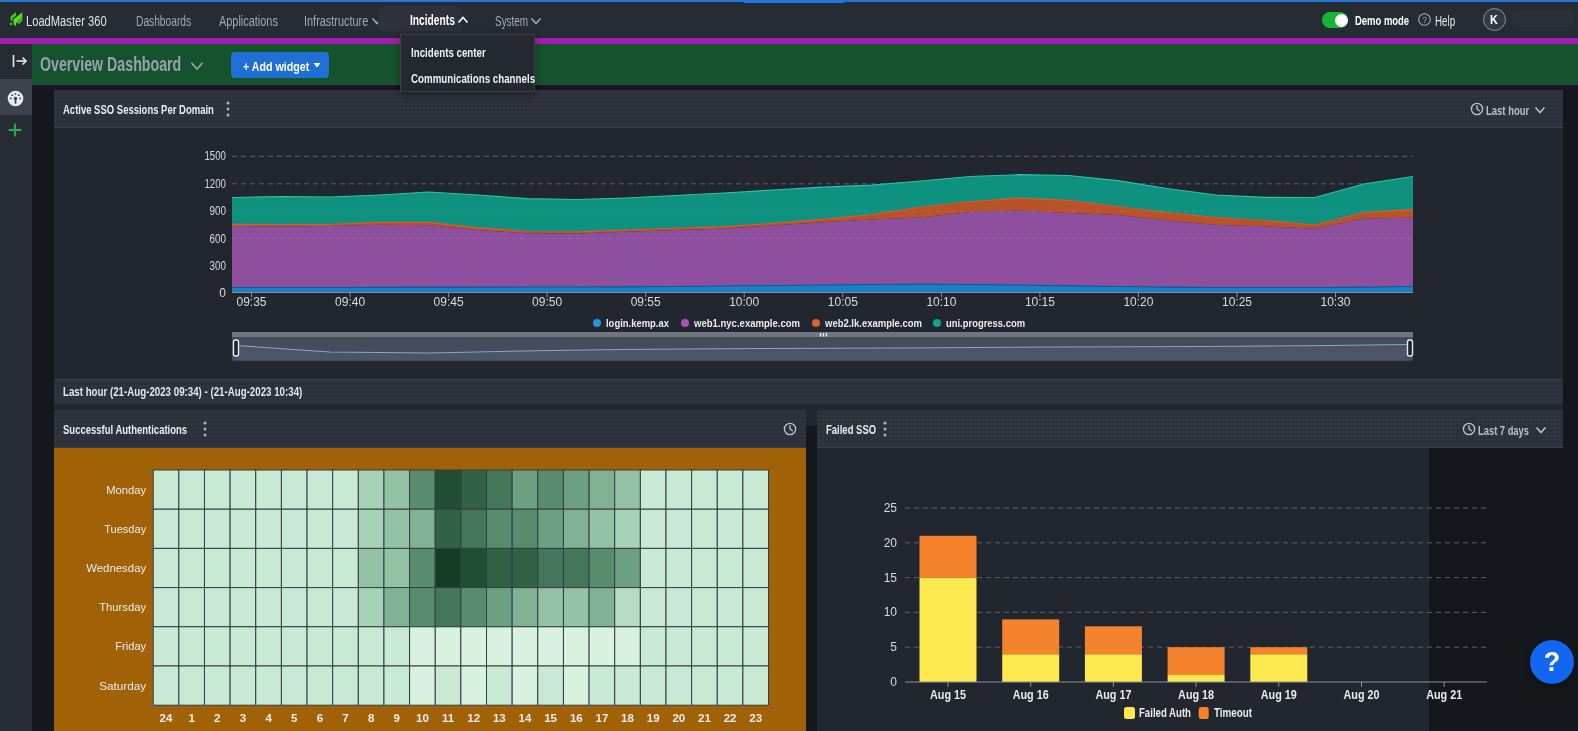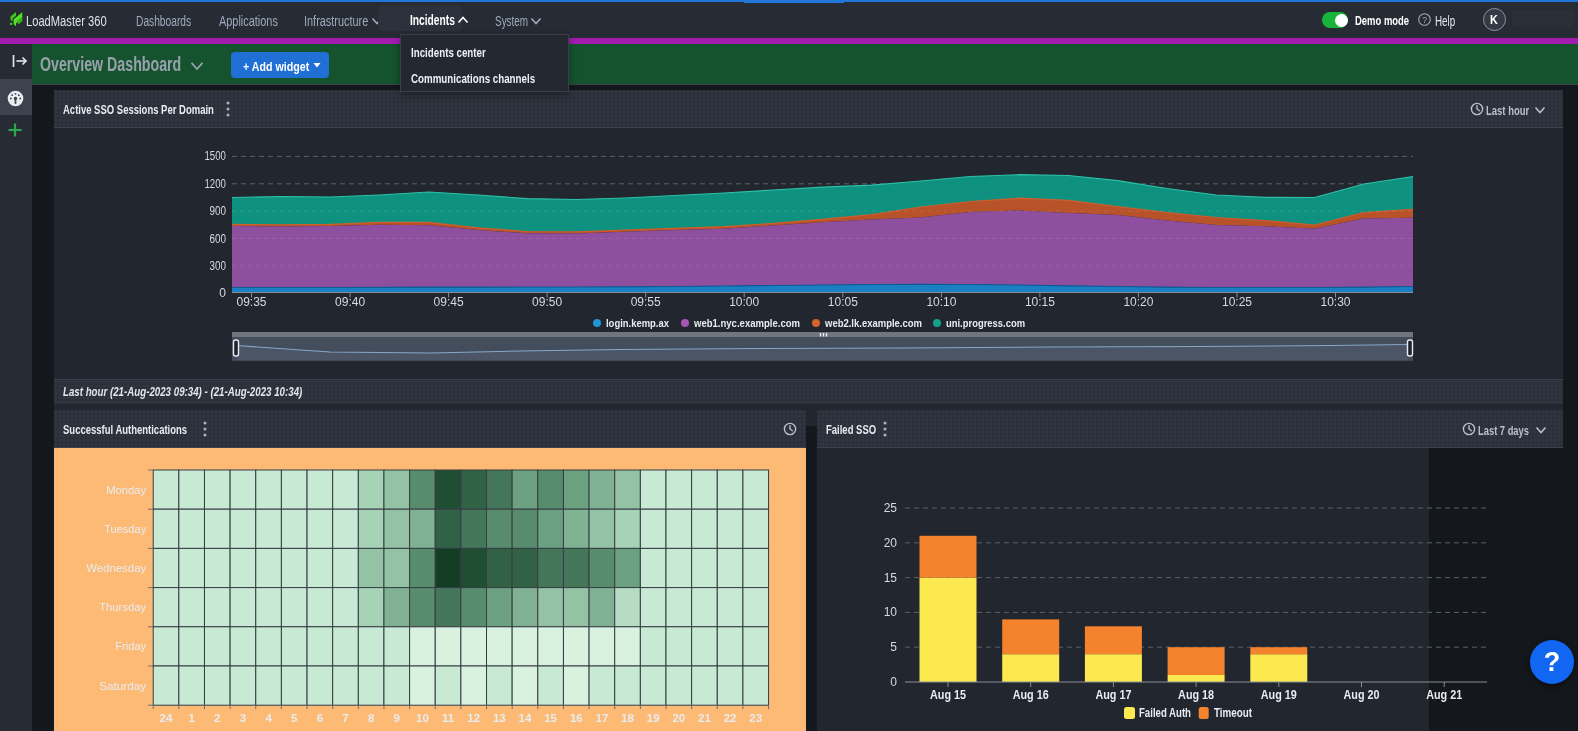--- a/index.html
+++ b/index.html
@@ -156,26 +156,26 @@
 <rect x="178" y="242" width="1181" height="5" fill="#70767f"></rect>
 <line x1="766.5" y1="243" x2="766.5" y2="246.5" stroke="#e9ecf1" stroke-width="1.4"></line>
 <line x1="769.5" y1="243" x2="769.5" y2="246.5" stroke="#e9ecf1" stroke-width="1.4"></line>
 <line x1="772.5" y1="243" x2="772.5" y2="246.5" stroke="#e9ecf1" stroke-width="1.4"></line>
 <path d="M183,271 L183,255.5 L276,262 L376,263 L466,261 L566,259.5 L706,258.5 L846,258 L996,257 L1146,256.5 L1276,255.5 L1354,254.5 L1354,271 Z" fill="#4b5565"></path>
 <path d="M183,255.5 L276,262 L376,263 L466,261 L566,259.5 L706,258.5 L846,258 L996,257 L1146,256.5 L1276,255.5 L1354,254.5" fill="none" stroke="#86a7c8" stroke-width="1.1"></path>
 <line x1="178" y1="271.5" x2="1359" y2="271.5" stroke="#272c34" stroke-width="1.5"></line>
 <rect x="179.5" y="250" width="5" height="16" rx="2" fill="#1f242c" stroke="#e9ecf1" stroke-width="1.4"></rect>
 <rect x="1353.5" y="250" width="5" height="16" rx="2" fill="#1f242c" stroke="#e9ecf1" stroke-width="1.4"></rect>
 </svg>
-  <div class="abs" style="left:0;top:289px;width:1509px;height:25px;background:#2b303a;border-top:1px solid #3c424d;background-image:radial-gradient(rgba(255,255,255,.035) 0.9px, transparent 1px);background-size:4px 4px;font-style:italic;">
+  <div class="abs" style="left:0;top:289px;width:1509px;height:25px;background:#2b303a;border-top:1px solid #3c424d;background-image:radial-gradient(rgba(255,255,255,.035) 0.9px, transparent 1px);background-size:4px 4px;">
     <div class="abs" style="left:9px;top:5px;font-size:12px;font-weight:bold;color:#e2e6ec;white-space:nowrap;transform:scaleX(0.81);transform-origin:0 50%;">Last hour (21-Aug-2023 09:34) - (21-Aug-2023 10:34)</div>
   </div>
 </div>
 
-<div class="abs" style="left:54px;top:410px;width:752px;height:321px;background:#fdba74">
+<div class="abs" style="left:54px;top:410px;width:752px;height:321px;background:#a16207">
   <div class="abs" style="left:0;top:0;width:752px;height:38px;background:#2b303a;border-bottom:1px solid #3c424d;background-image:radial-gradient(rgba(255,255,255,.035) 0.9px, transparent 1px);background-size:4px 4px;">
     <div class="abs" style="left:9px;top:12px;font-size:13px;font-weight:bold;color:#e9ecf1;white-space:nowrap;transform:scaleX(0.73);transform-origin:0 50%;">Successful Authentications</div>
     <svg class="abs" width="6" height="18" style="left:148px;top:10px" viewBox="0 0 6 18">
         <circle cx="3" cy="3" r="1.5" fill="#aab1bc"></circle>
         <circle cx="3" cy="9" r="1.5" fill="#aab1bc"></circle>
         <circle cx="3" cy="15" r="1.5" fill="#aab1bc"></circle>
       </svg>
     <svg class="abs" width="16" height="16" style="left:728px;top:11px" viewBox="0 0 16 16">
         <circle cx="8" cy="8" r="5.6" fill="none" stroke="#b9c0cb" stroke-width="1.4"></circle>
         <path d="M8 4.8 V8 L10.4 9.7" fill="none" stroke="#b9c0cb" stroke-width="1.4" stroke-linecap="round"></path>
@@ -445,18 +445,18 @@
 <line x1="627.2" y1="272" x2="627.2" y2="277" stroke="#888e98" stroke-width="1"></line>
 <text x="627.2" y="289" font-size="12" font-weight="bold" fill="#e9ecf1" text-anchor="middle" textLength="36" lengthAdjust="spacingAndGlyphs">Aug 21</text>
 <line x1="88" y1="272" x2="670" y2="272" stroke="#888e98" stroke-width="1"></line>
 <rect x="307" y="297" width="11" height="12" rx="2.5" fill="#fce94f"></rect>
 <text x="322" y="307" font-size="12.5" font-weight="bold" fill="#e9ecf1" textLength="52" lengthAdjust="spacingAndGlyphs">Failed Auth</text>
 <rect x="381.70000000000005" y="297" width="10" height="12" rx="2.5" fill="#f5822d"></rect>
 <text x="397" y="307" font-size="12.5" font-weight="bold" fill="#e9ecf1" textLength="38" lengthAdjust="spacingAndGlyphs">Timeout</text>
 </svg>
 </div>
 
-<div class="abs" style="left:400px;top:34px;width:169px;height:58px;background:#242831;border:1px solid #3a3f4a;z-index:50;box-shadow:0 3px 8px rgba(0,0,0,.35)">
+<div class="abs" style="left:400px;top:34px;width:135px;height:58px;background:#242831;border:1px solid #3a3f4a;z-index:50;box-shadow:0 3px 8px rgba(0,0,0,.35)">
   <div class="abs" style="left:10px;top:10px;font-size:13px;font-weight:bold;color:#eef1f5;white-space:nowrap;transform:scaleX(0.75);transform-origin:0 50%;">Incidents center</div>
   <div class="abs" style="left:10px;top:36px;font-size:13px;font-weight:bold;color:#eef1f5;white-space:nowrap;transform:scaleX(0.75);transform-origin:0 50%;">Communications channels</div>
 </div>
 
 <div class="abs" style="left:1530px;top:640px;width:44px;height:44px;border-radius:50%;background:#1166f2;z-index:60;box-shadow:0 2px 6px rgba(0,0,0,.5);text-align:center;line-height:44px;font-size:27px;font-weight:bold;color:#fff">?</div>
 
 </body></html>

